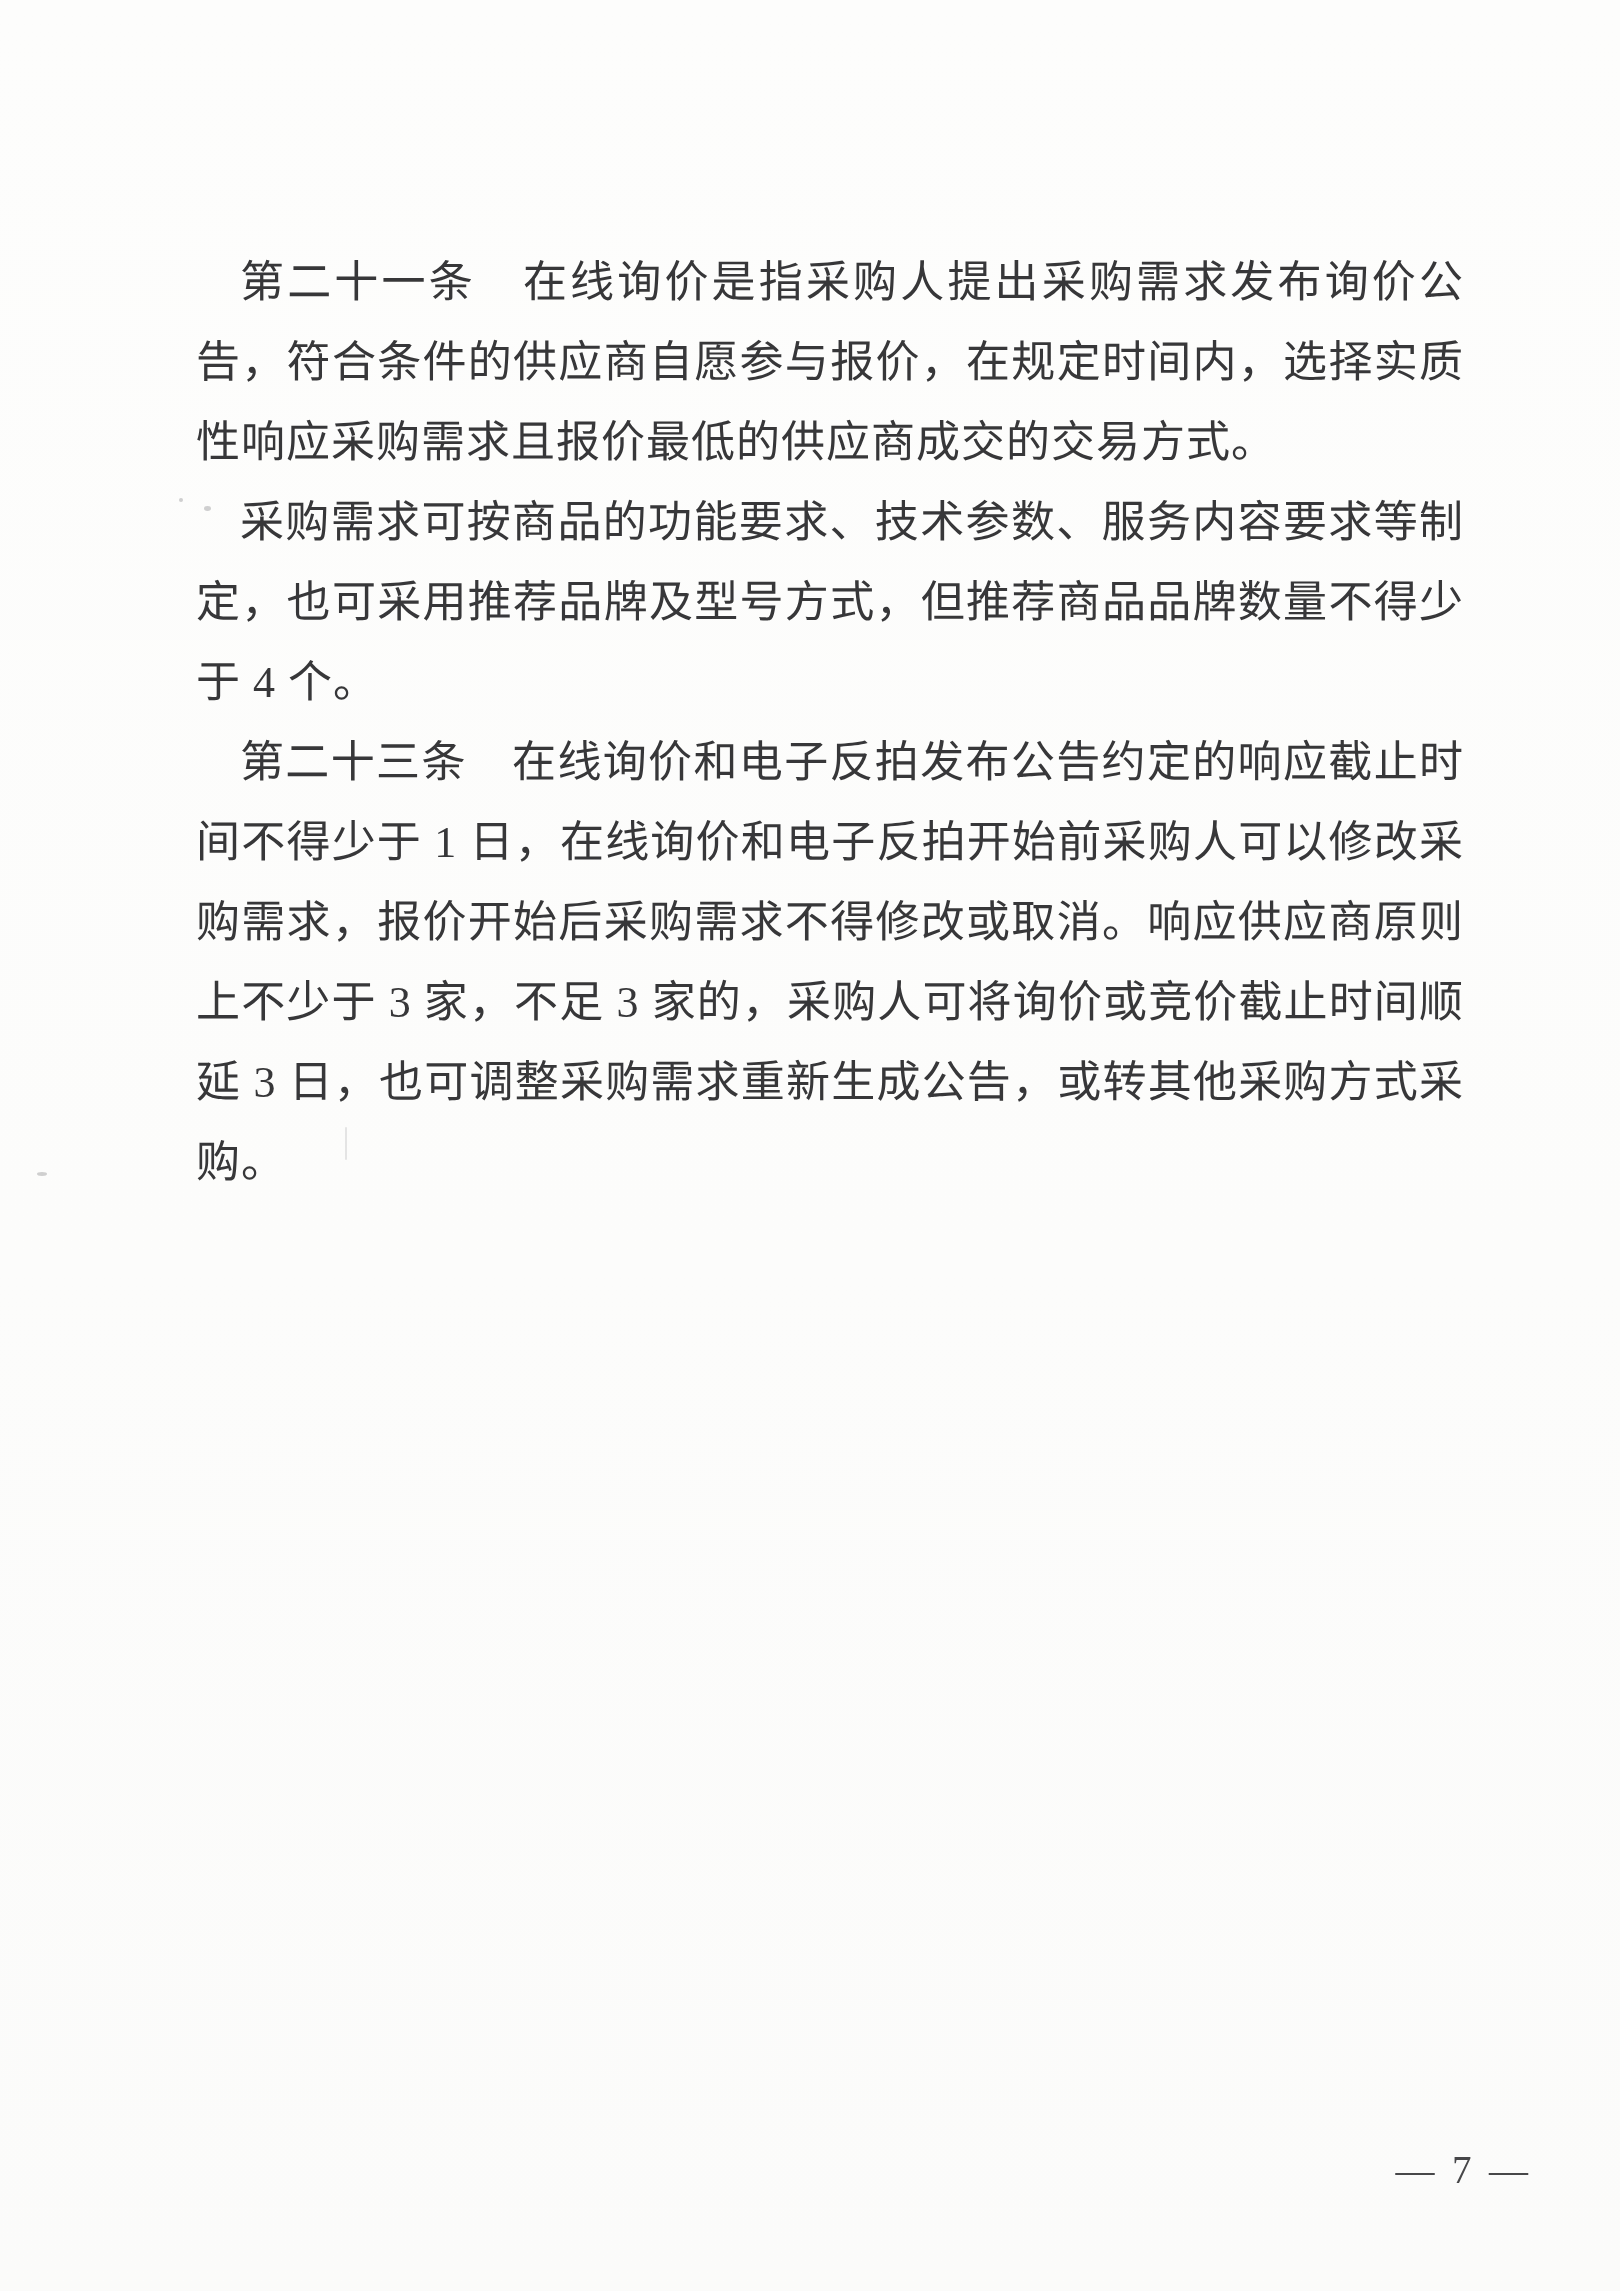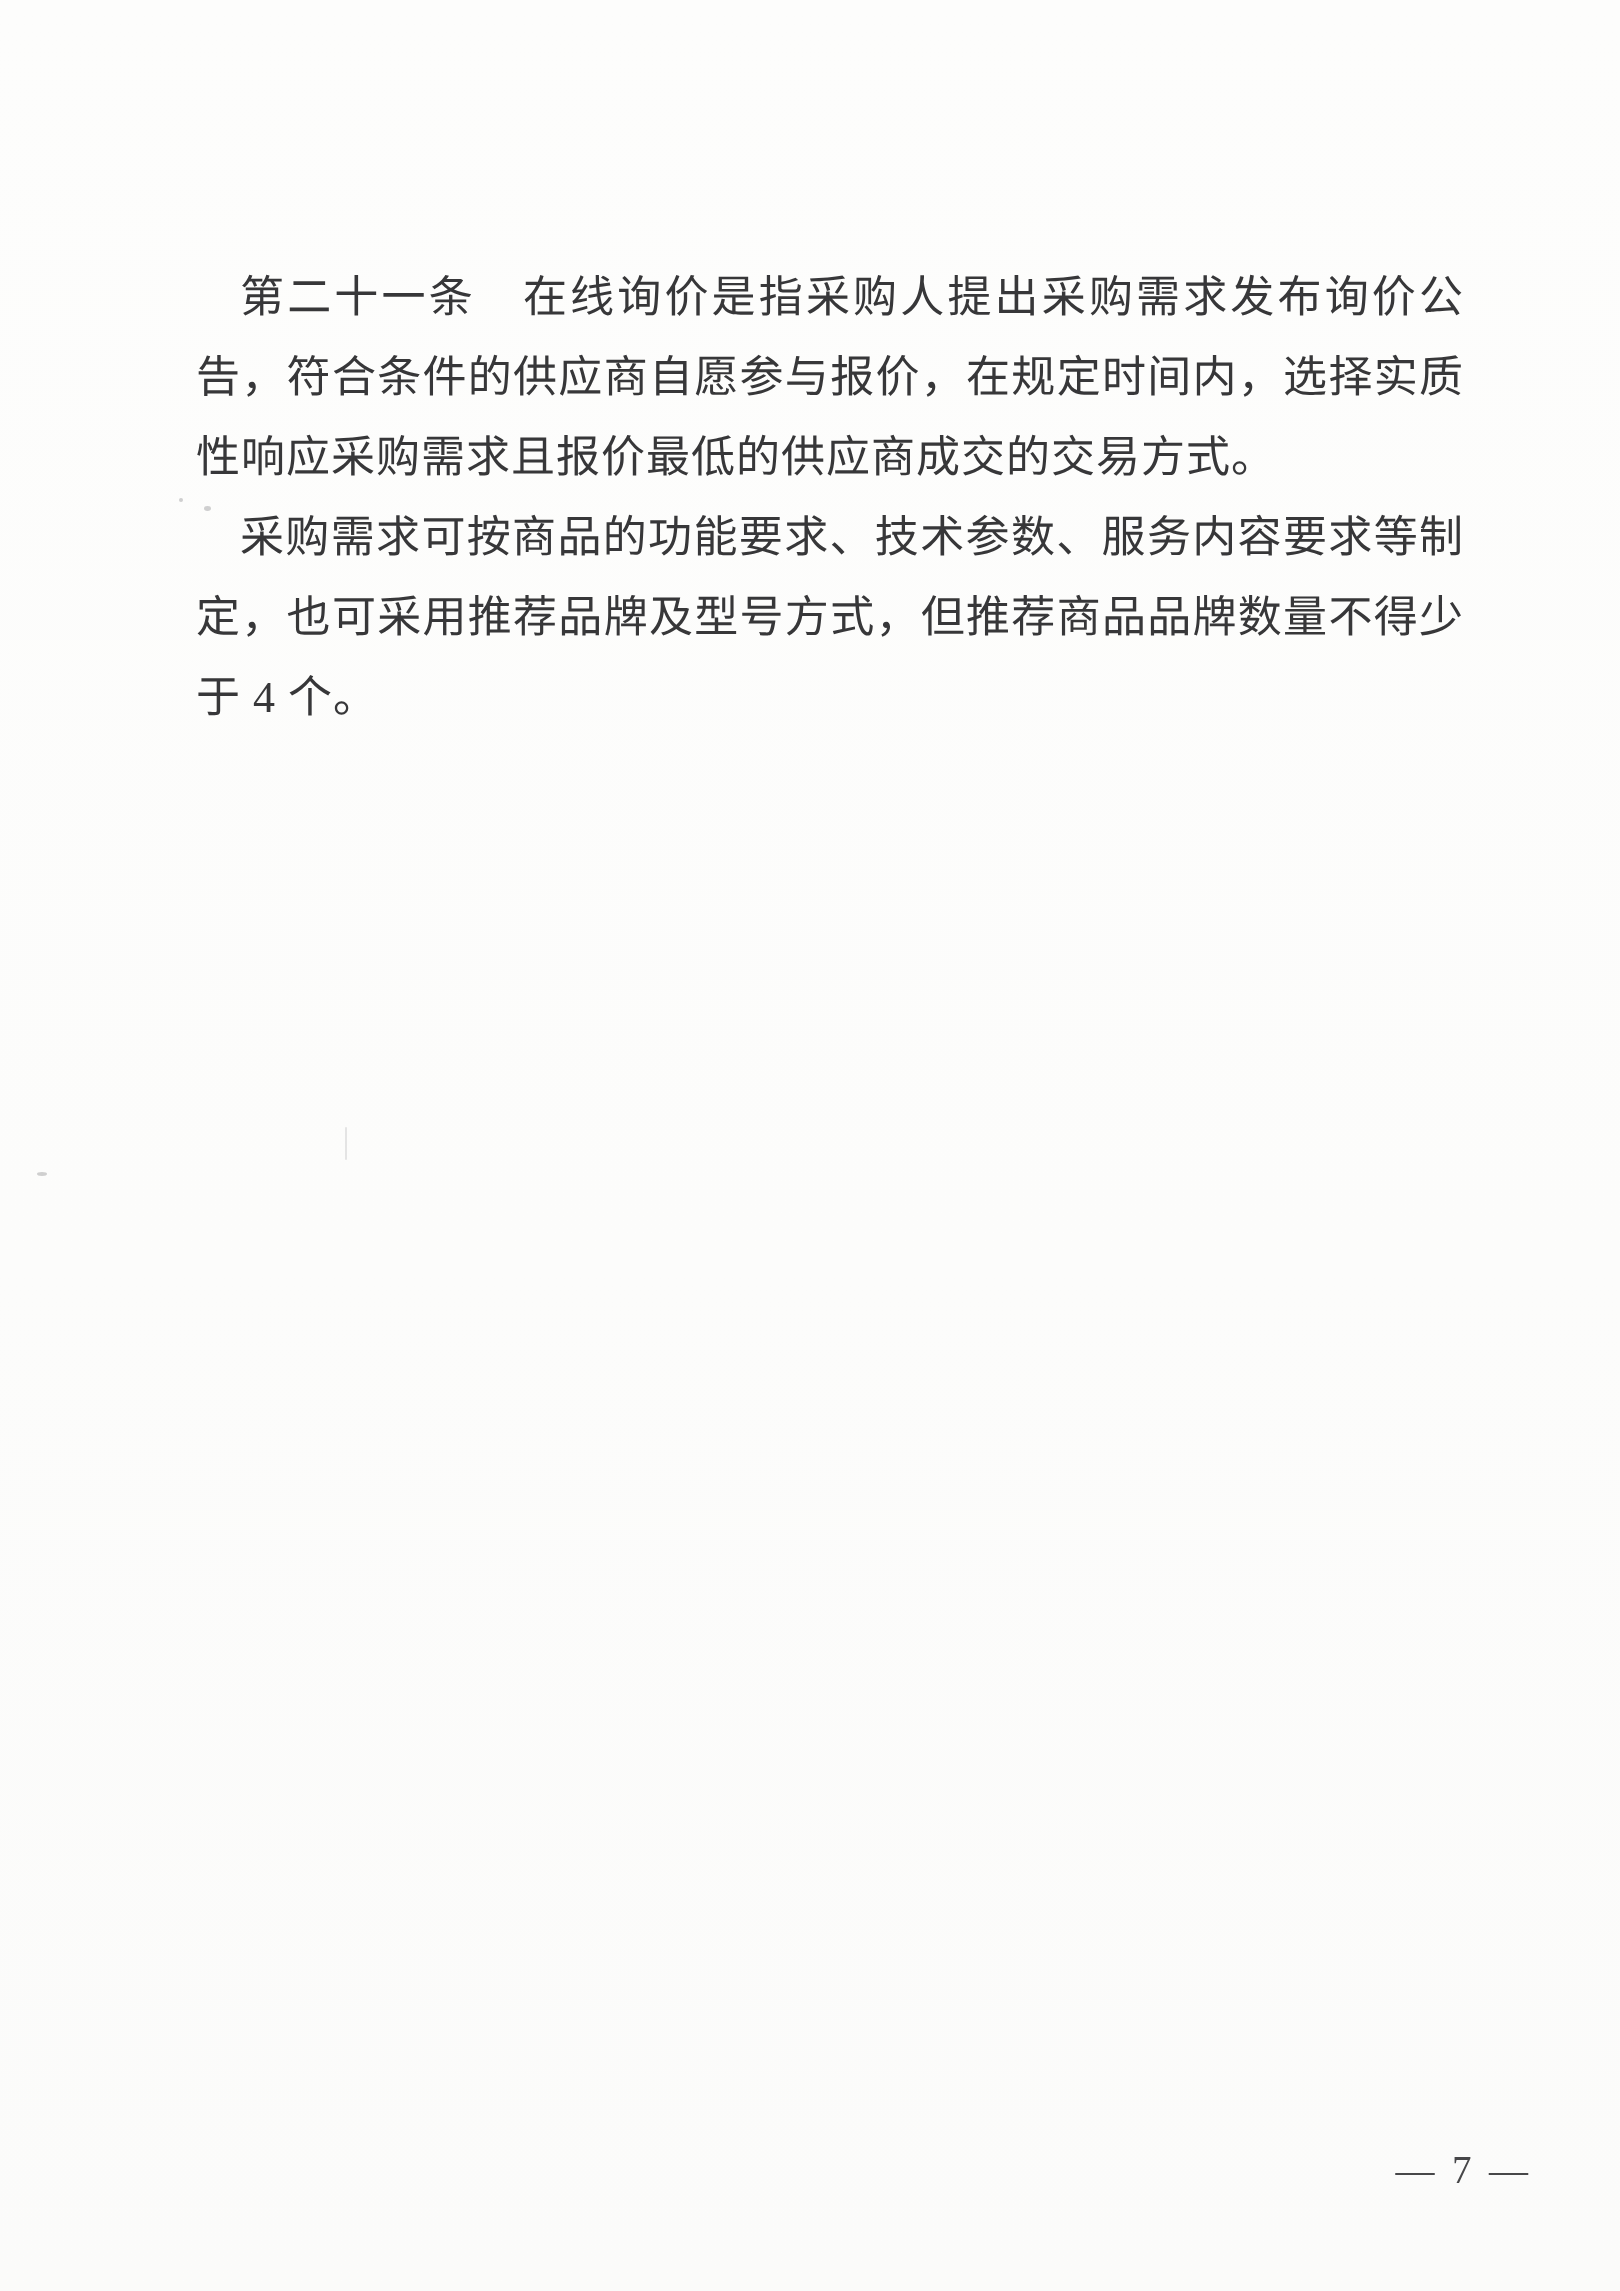--- a/index.html
+++ b/index.html
@@ -12,21 +12,21 @@
     width: 1620px;
     height: 2292px;
     background: linear-gradient(180deg, #fdfdfc 0%, #fcfcfb 55%, #fbfbfa 100%);
     font-family: "Liberation Serif", "DejaVu Serif", serif;
     color: rgba(38, 38, 40, 0.92);
     overflow: hidden;
   }
   .content {
     position: absolute;
     left: 196px;
-    top: 258px;
+    top: 243px;
     width: 1268px;
   }
   .para {
     margin: 0;
     font-size: 44px;
     line-height: 80px;
     letter-spacing: 1px;
     text-align: justify;
     text-indent: 1em;
     font-weight: 400;
@@ -53,20 +53,21 @@
   .speck-4 { left: 37px; top: 1172px; width: 9.8px; height: 3.9px; }
 </style>
 </head>
 <body>
 
 <div class="page">
 
   <div class="content">
     <p class="para">第二十一条　在线询价是指采购人提出采购需求发布询价公告，符合条件的供应商自愿参与报价，在规定时间内，选择实质性响应采购需求且报价最低的供应商成交的交易方式。</p>
     <p class="para">采购需求可按商品的功能要求、技术参数、服务内容要求等制定，也可采用推荐品牌及型号方式，但推荐商品品牌数量不得少于 4 个。</p>
+    <p class="para">第二十三条　在线询价和电子反拍发布公告约定的响应截止时间不得少于 1 日，在线询价和电子反拍开始前采购人可以修改采购需求，报价开始后采购需求不得修改或取消。响应供应商原则上不少于 3 家，不足 3 家的，采购人可将询价或竞价截止时间顺延 3 日，也可调整采购需求重新生成公告，或转其他采购方式采购。</p>
   </div>
 
   <div class="page-number">— 7 —</div>
 
   <span class="scan-speck speck-1"></span>
   <span class="scan-speck speck-2"></span>
   <span class="scan-speck speck-3"></span>
   <span class="scan-speck speck-4"></span>
 
 </div>

